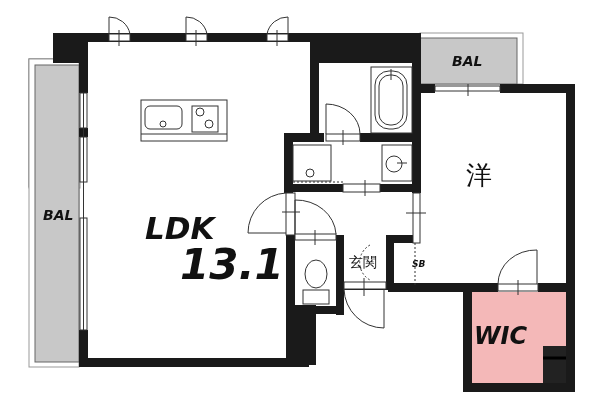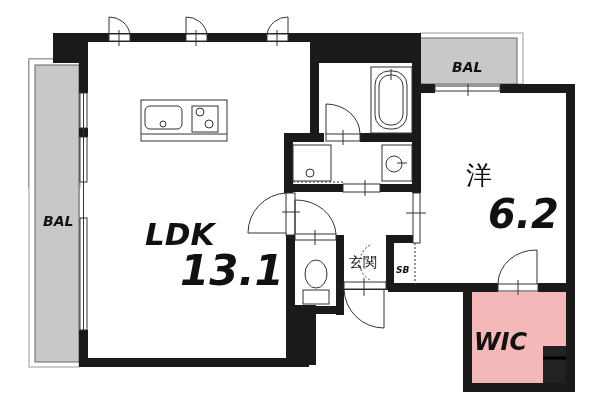--- a/index.html
+++ b/index.html
@@ -1,18 +1,18 @@
 <!DOCTYPE html>
 <html><head>
 <meta charset="utf-8">
 <style>
   html, body { margin: 0; padding: 0; background: #ffffff; }
   body { width: 600px; height: 408px; overflow: hidden; position: relative; font-family: "DejaVu Sans", sans-serif; }
   .plan { position: absolute; left: 0; top: 0; width: 600px; height: 408px; }
-  .label { position: absolute; font-weight: bold; font-style: italic; color: #111; white-space: nowrap; font-family: "DejaVu Sans", sans-serif; margin-top: 6px; }
+  .label { position: absolute; font-weight: bold; font-style: italic; color: #111; white-space: nowrap; font-family: "DejaVu Sans", sans-serif; }
   .jp { position: absolute; color: #111; white-space: nowrap; font-family: "DejaVu Sans", sans-serif; }
 </style>
 </head>
 <body>
 
 <div class="plan">
 <svg width="600" height="408" viewBox="0 0 600 408" xmlns="http://www.w3.org/2000/svg">
 
   <g>
     <rect x="29" y="59" width="49" height="128" fill="none" stroke="#888" stroke-width="1"></rect>
@@ -186,22 +186,21 @@
     <rect x="498" y="284" width="40" height="7" fill="#fff"></rect>
     <path d="M498,284 A38,34 0 0 1 537,250 L537,284"></path>
     <line x1="518" y1="280" x2="518" y2="295"></line>
   </g>
 </svg>
 
 <div class="label" style="left:145px; top:210px; font-size:31px;">LDK</div>
 <div class="label" style="left:180px; top:240px; font-size:42px;">13.1</div>
 
 <div class="jp" style="left:466px; top:158px; font-size:26px;">洋</div>
-<div class="label" style="left:488px; top:185px; font-size:40px;">6.2</div>
 
 <div class="jp" style="left:349px; top:254px; font-size:14px;">玄関</div>
-<div class="label" style="left:396px; top:259px; font-size:9px;">SB</div>
+<div class="label" style="left:412px; top:259px; font-size:9px;">SB</div>
 
 <div class="label" style="left:474px; top:322px; font-size:24px;">WIC</div>
 
 <div class="label" style="left:43px; top:207px; font-size:14px;">BAL</div>
 <div class="label" style="left:452px; top:53px; font-size:14px;">BAL</div>
 </div>
 
 </body></html>

